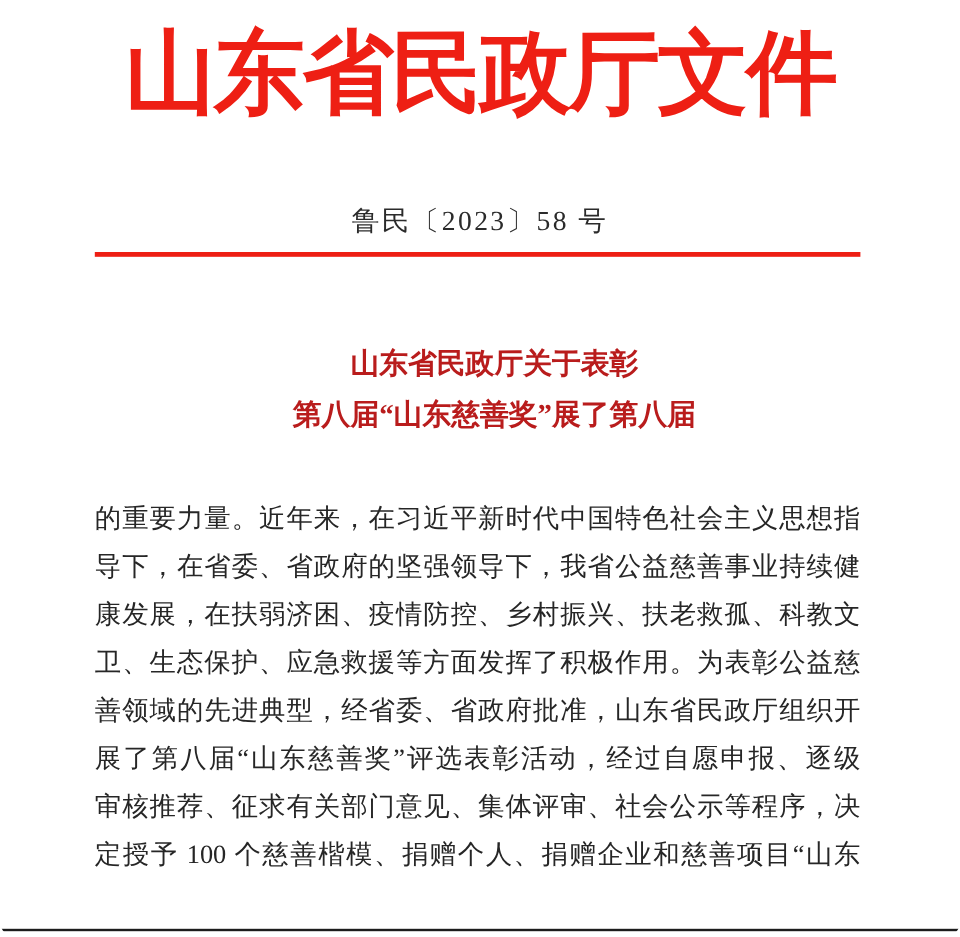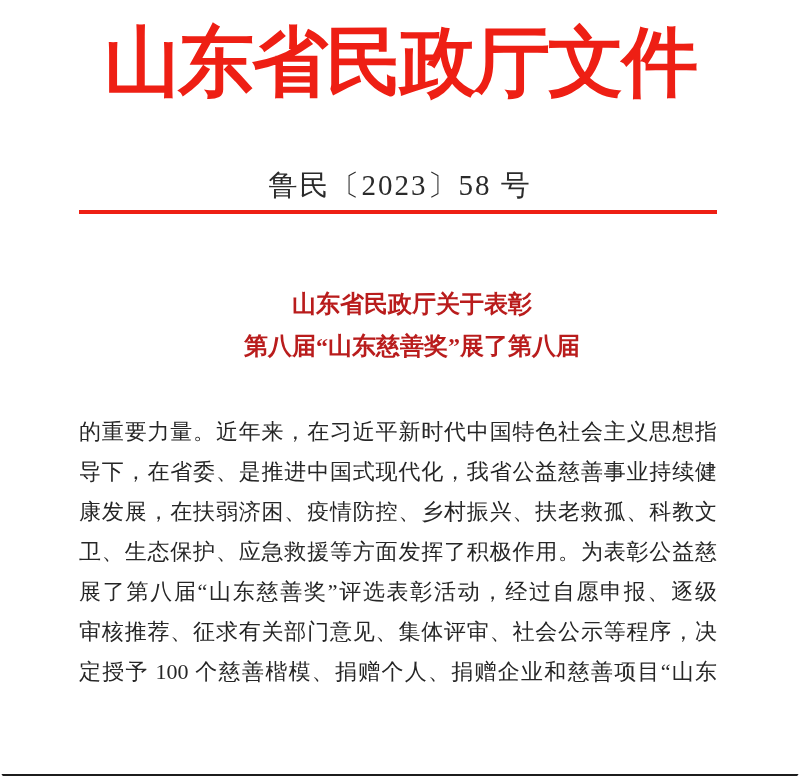--- a/index.html
+++ b/index.html
@@ -29,21 +29,21 @@
     font-weight: bold;
     letter-spacing: -2px;
     white-space: nowrap;
   }
   .doc-number {
     position: absolute;
     top: 170px;
     left: 0;
     width: 100%;
     text-align: center;
-    font-size: 29px;
+    font-size: 23px;
     line-height: 30px;
     color: #2b2b2b;
     letter-spacing: 2px;
   }
   .red-rule {
     position: absolute;
     top: 210px;
     left: 79px;
     width: 638px;
     height: 4px;
@@ -100,23 +100,24 @@
 
   <div class="red-rule"></div>
 
   <div class="doc-title">
     <div>山东省民政厅关于表彰</div>
     <div>第八届“山东慈善奖”展了第八届</div>
   </div>
 
   <div class="body-text">
     <div class="line">的重要力量。近年来，在习近平新时代中国特色社会主义思想指</div>
-    <div class="line">导下，在省委、是推进中国式现代化，我省公益慈善事业持续健</div>
+    <div class="line">导下，在省委、省政府的坚强领导下，我省公益慈善事业持续健</div>
     <div class="line">康发展，在扶弱济困、疫情防控、乡村振兴、扶老救孤、科教文</div>
     <div class="line">卫、生态保护、应急救援等方面发挥了积极作用。为表彰公益慈</div>
+    <div class="line">善领域的先进典型，经省委、省政府批准，山东省民政厅组织开</div>
     <div class="line">展了第八届“山东慈善奖”评选表彰活动，经过自愿申报、逐级</div>
     <div class="line">审核推荐、征求有关部门意见、集体评审、社会公示等程序，决</div>
     <div class="line">定授予 100 个慈善楷模、捐赠个人、捐赠企业和慈善项目“山东</div>
   </div>
 
   <div class="bottom-rule"></div>
 
 </div>
 
 </body></html>

